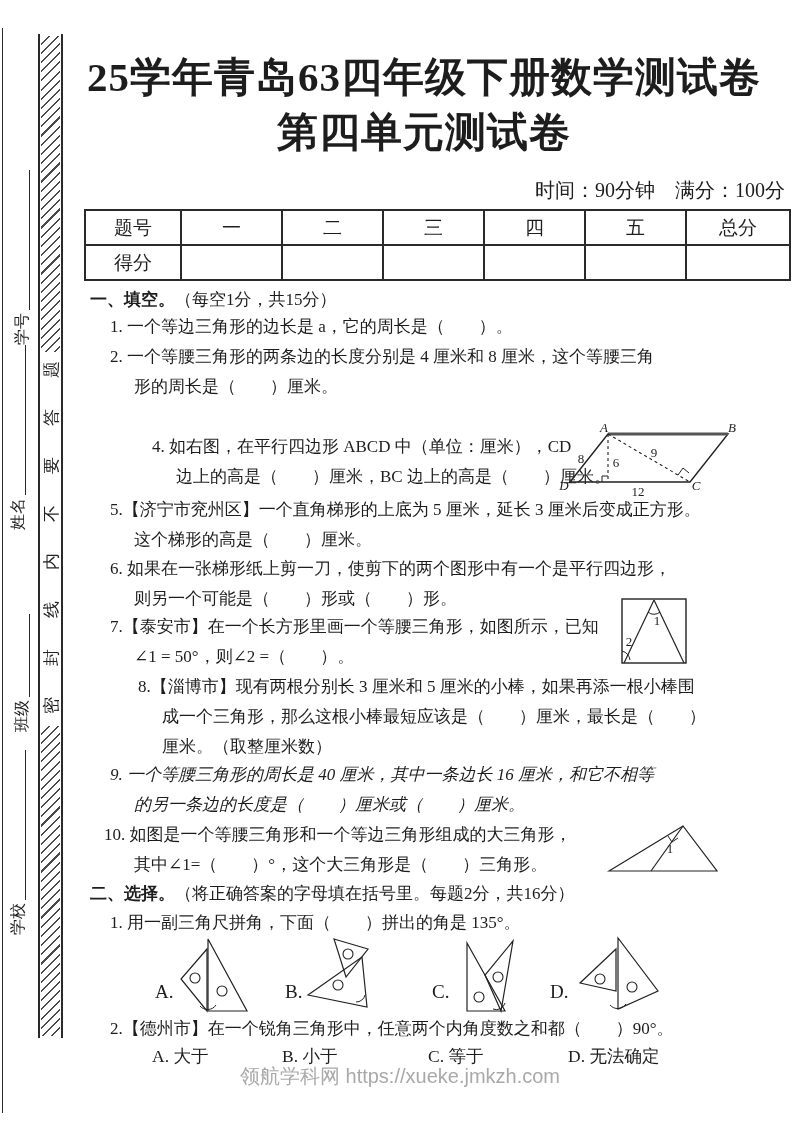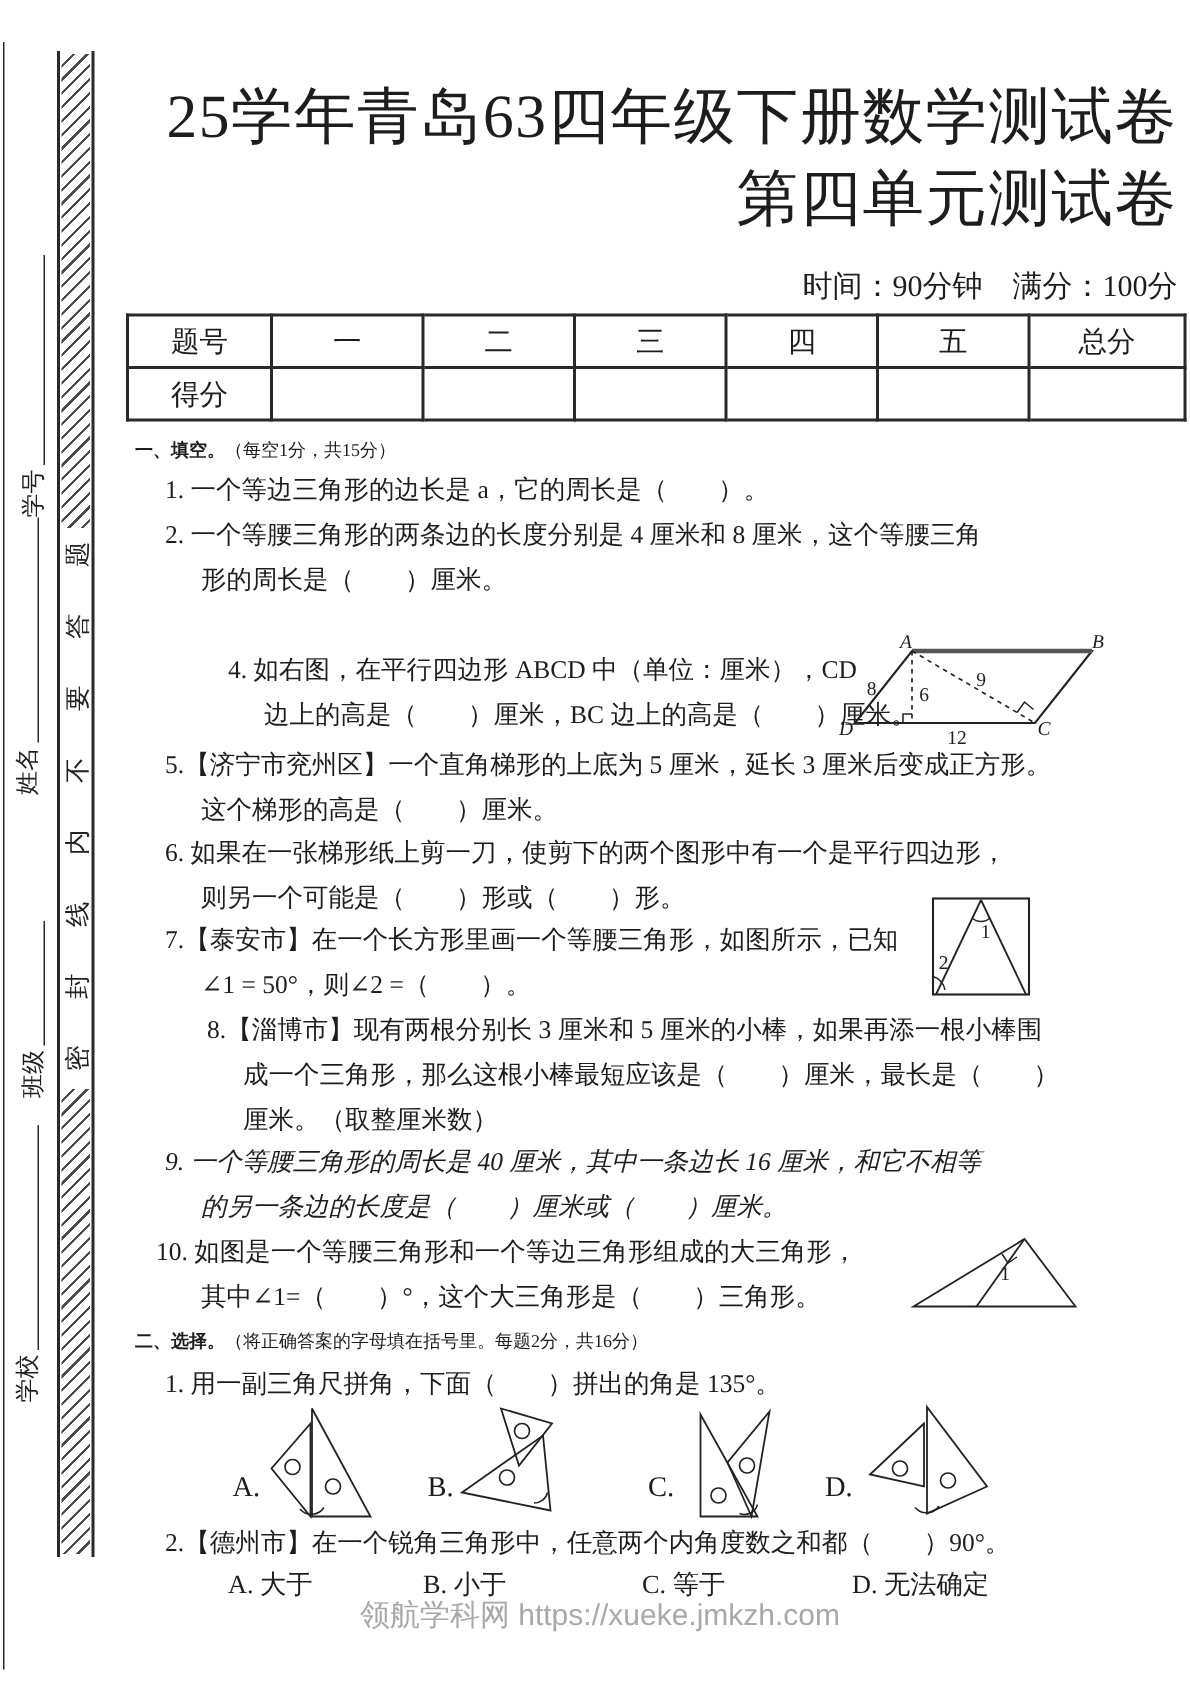--- a/index.html
+++ b/index.html
@@ -20,31 +20,31 @@
     font-size:16px;display:flex;align-items:flex-end;white-space:nowrap;
   }
   .vlabel .uline{flex:1;border-bottom:1.5px solid #2a2a2a;margin:0 0 3px 3px;min-width:40px;}
   .seal-text{
     position:absolute;left:40px;top:726px;width:390px;height:23px;
     transform:rotate(-90deg);transform-origin:0 0;
     font-size:17px;letter-spacing:31px;padding-left:12px;color:#222;
   }
 
   
-  .title{position:absolute;left:63px;width:722px;top:50px;text-align:right;
-    font-weight:400;font-size:41px;line-height:55px;letter-spacing:1px;}
+  .title{position:absolute;left:63px;width:722px;top:50px;text-align:center;
+    font-weight:700;font-size:41px;line-height:55px;letter-spacing:1px;}
   .exam-info{position:absolute;right:8px;top:177px;font-size:20px;}
 
   
   table.score{position:absolute;left:84px;top:209px;border-collapse:collapse;table-layout:fixed;}
   table.score td{border:2px solid #2a2a2a;height:33px;text-align:center;
     font-size:19px;padding:0;}
 
   
-  .sec{position:absolute;left:90px;font-size:12px;line-height:28px;}
+  .sec{position:absolute;left:90px;font-size:17px;line-height:28px;}
   .sec b{font-weight:700;}
   .q{position:absolute;left:110px;font-size:17px;line-height:30px;
      white-space:pre-wrap;padding-left:24px;text-indent:-24px;}
   .q.wide10{padding-left:30px;text-indent:-30px;left:104px;}
 
   
   .fig{position:absolute;}
   svg{display:block;}
   .fig text{font-size:13px;fill:#1d1d1d;}
   .fig .it{font-style:italic;}

